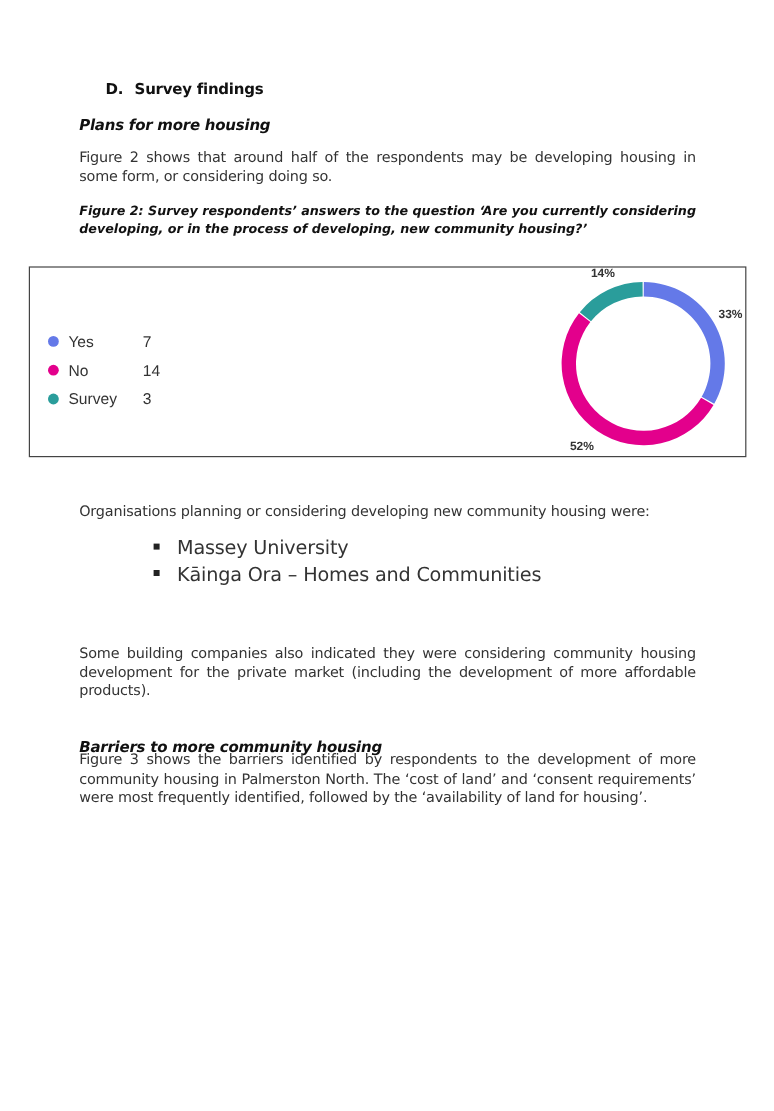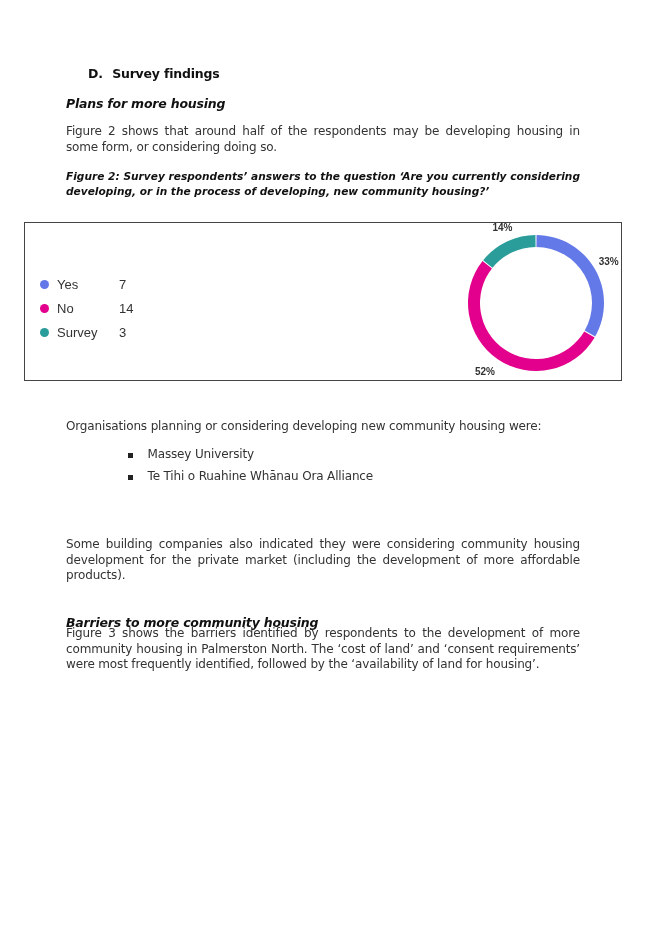--- a/index.html
+++ b/index.html
@@ -13,21 +13,21 @@
   .caption { left: 66px; width: 514px; top: 169px; font-size: 10.6px; line-height: 15px; font-weight: bold; font-style: italic;
              text-align: justify; color: #111; letter-spacing: 0px; }
   .chart-box { left: 24px; top: 222px; width: 596px; height: 157px; border: 1.5px solid #444; background: #fff; }
   .legend { left: 38px; top: 272px; font-family: "Liberation Sans", sans-serif; font-size: 13px; color: #333; }
   .legend-row { display: flex; align-items: center; height: 24px; }
   .legend-dot { width: 9px; height: 9px; border-radius: 50%; margin-left: 2px; margin-right: 8px; }
   .legend-label { width: 62px; }
   .legend-value { }
   .donut { left: 456px; top: 223px; }
   .slice-label { font-family: "Liberation Sans", sans-serif; font-size: 10px; font-weight: bold; fill: #333; }
-  .bullets { left: 128px; top: 447px; font-size: 12px; color: #333; letter-spacing: -0.15px; }
+  .bullets { left: 128px; top: 447px; font-size: 16px; color: #333; letter-spacing: -0.15px; }
   .bullet-item { height: 22.3px; display: flex; align-items: flex-start; }
   .bullet-mark { width: 4.5px; height: 4.5px; background: #222; margin-top: 6px; margin-right: 15px; }
 </style>
 </head>
 <body>
 
 <div class="abs heading-d">
   <span class="num">D.</span>
   <span>Survey findings</span>
 </div>
@@ -73,21 +73,21 @@
 
 <p class="abs para" style="top:419px; margin:0;">Organisations planning or considering developing new community housing were:</p>
 
 <div class="abs bullets">
   <div class="bullet-item">
     <span class="bullet-mark"></span>
     <span>Massey University</span>
   </div>
   <div class="bullet-item">
     <span class="bullet-mark"></span>
-    <span>Te Tihi o Ruahine Whānau Ora Alliance</span>
+    <span>Kāinga Ora – Homes and Communities</span>
   </div>
 </div>
 
 <p class="abs para" style="top:537px; margin:0;">Some building companies also indicated they were considering community housing development for the private market (including the development of more affordable products).</p>
 
 <div class="abs subhead" style="top:615px;">Barriers to more community housing</div>
 
 <p class="abs para" style="top:626px; margin:0;">Figure 3 shows the barriers identified by respondents to the development of more community housing in Palmerston North. The ‘cost of land’ and ‘consent requirements’ were most frequently identified, followed by the ‘availability of land for housing’.</p>
 
 </body></html>

